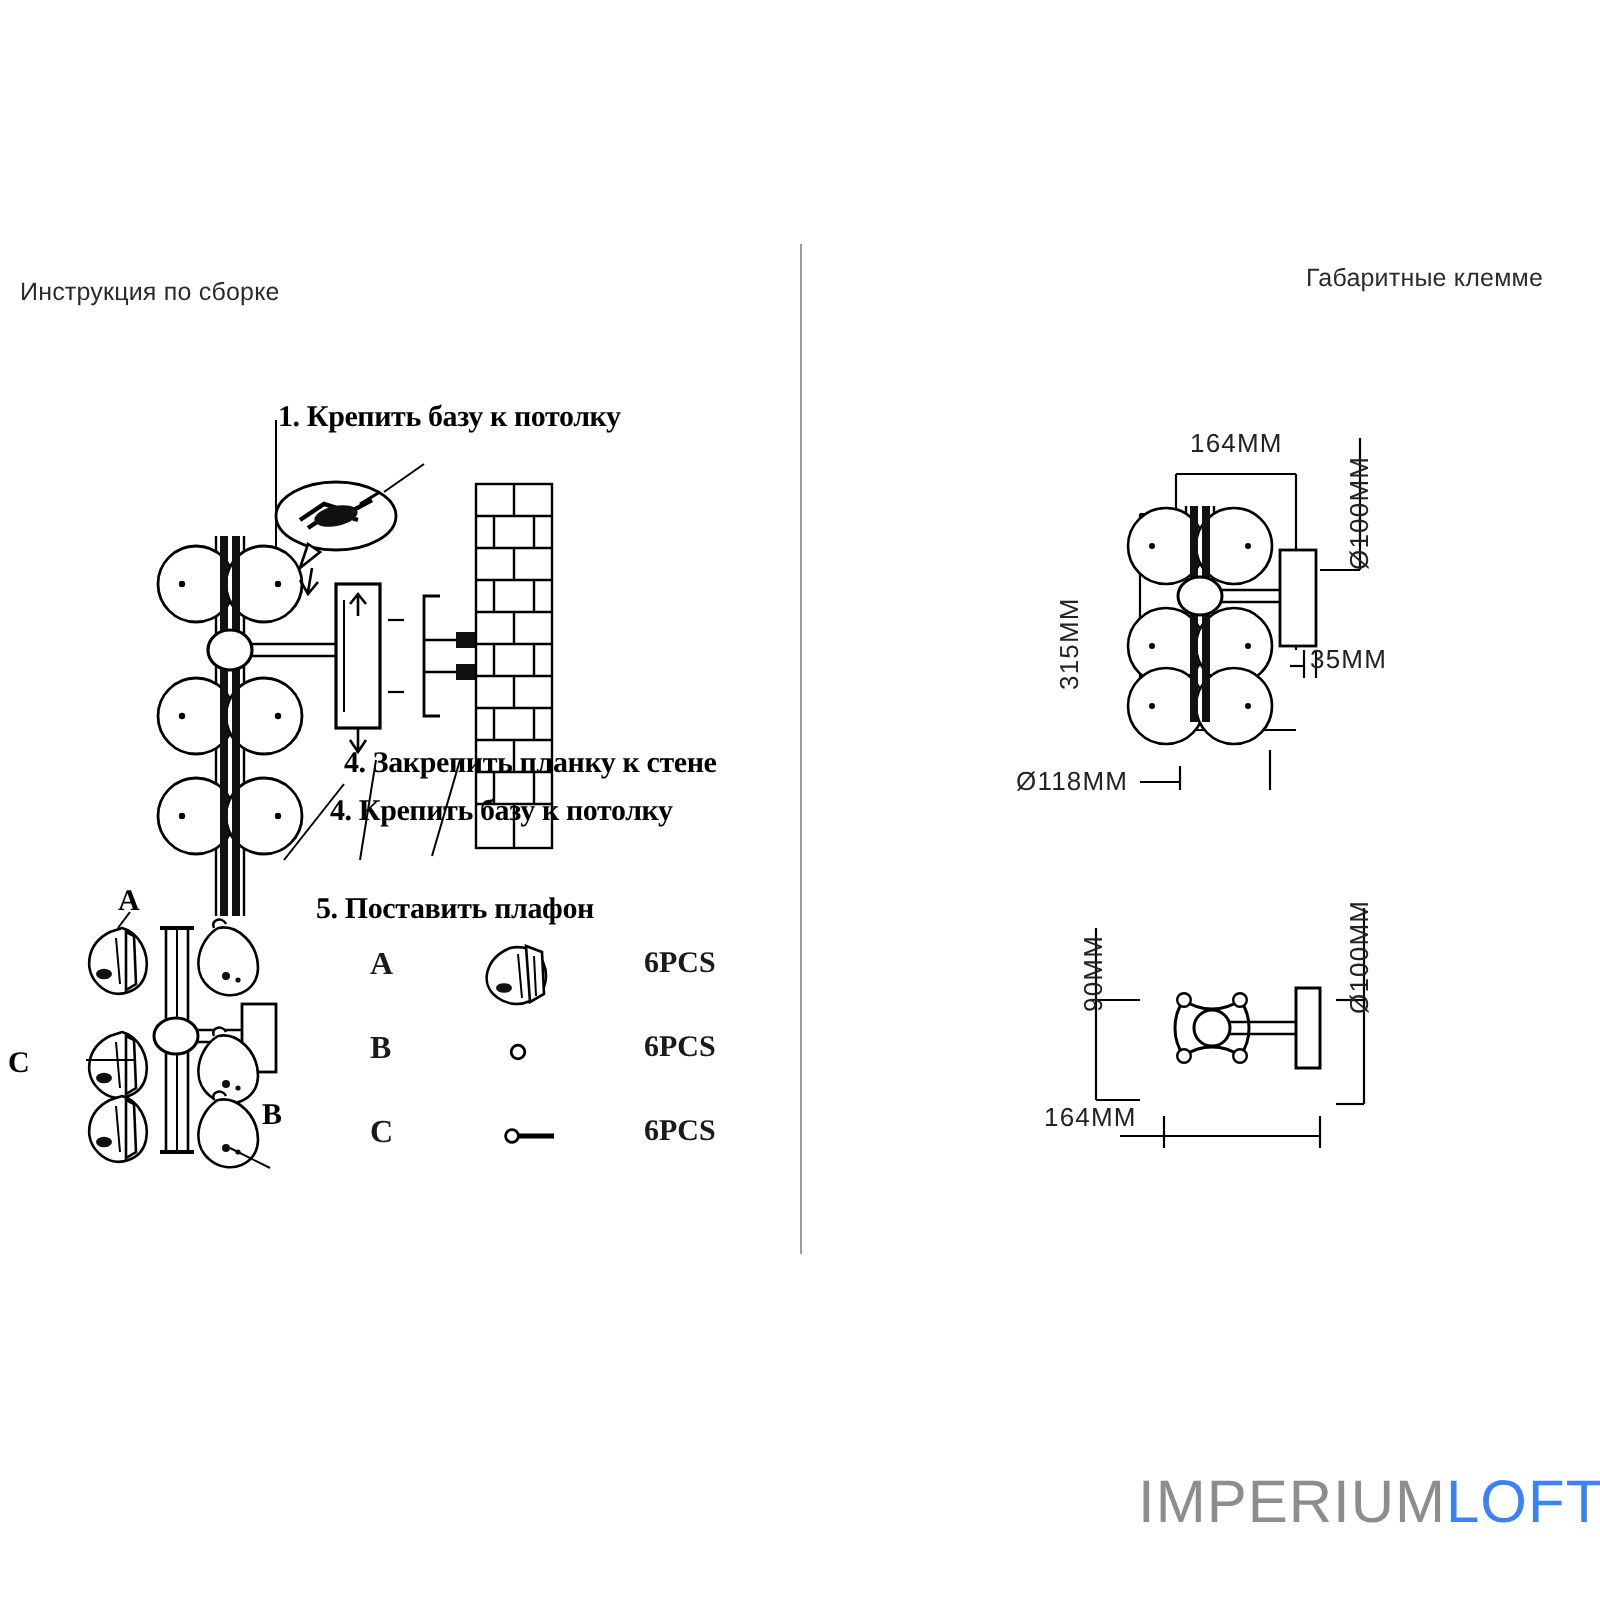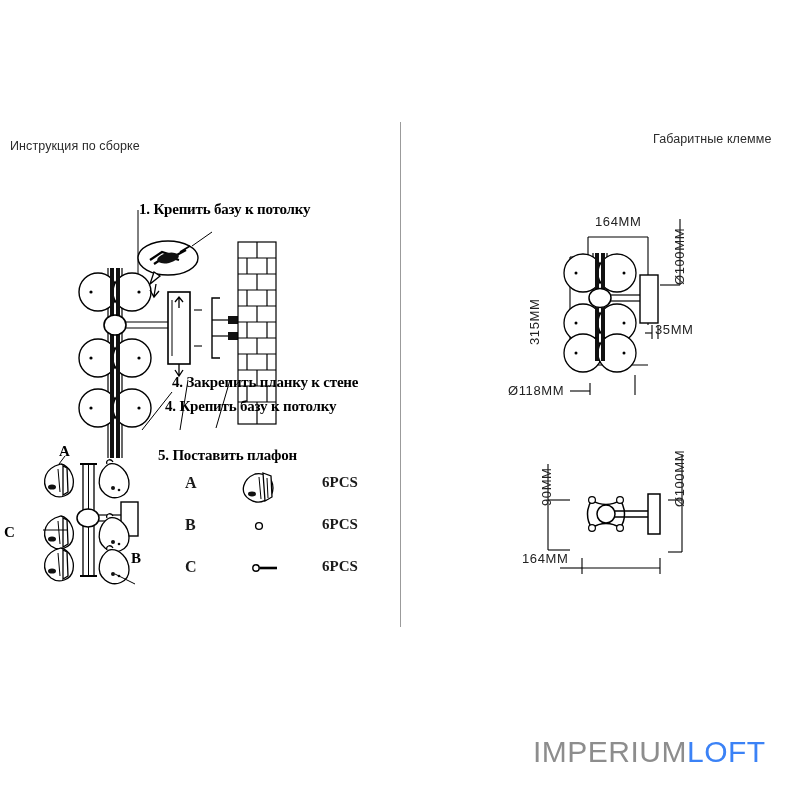--- a/index.html
+++ b/index.html
@@ -99,21 +99,21 @@
     font-size:12.5px;color:#222;white-space:nowrap;
   }
 
   
   #logo{
     position:absolute;left:533px;top:735px;
     font-size:30px;letter-spacing:.5px;
     font-family:"Liberation Sans",sans-serif;
     white-space:nowrap;
   }
-  #logo .a{color:#8d8d8d;}
+  #logo .a{color:#8d8d8d;margin-left:36px;}
   #logo .b{color:#3b82f6;}
 
   svg{display:block;overflow:visible;}
   .svgabs{position:absolute;}
 </style>
 </head>
 <body>
 
 <div class="sheet">
 

